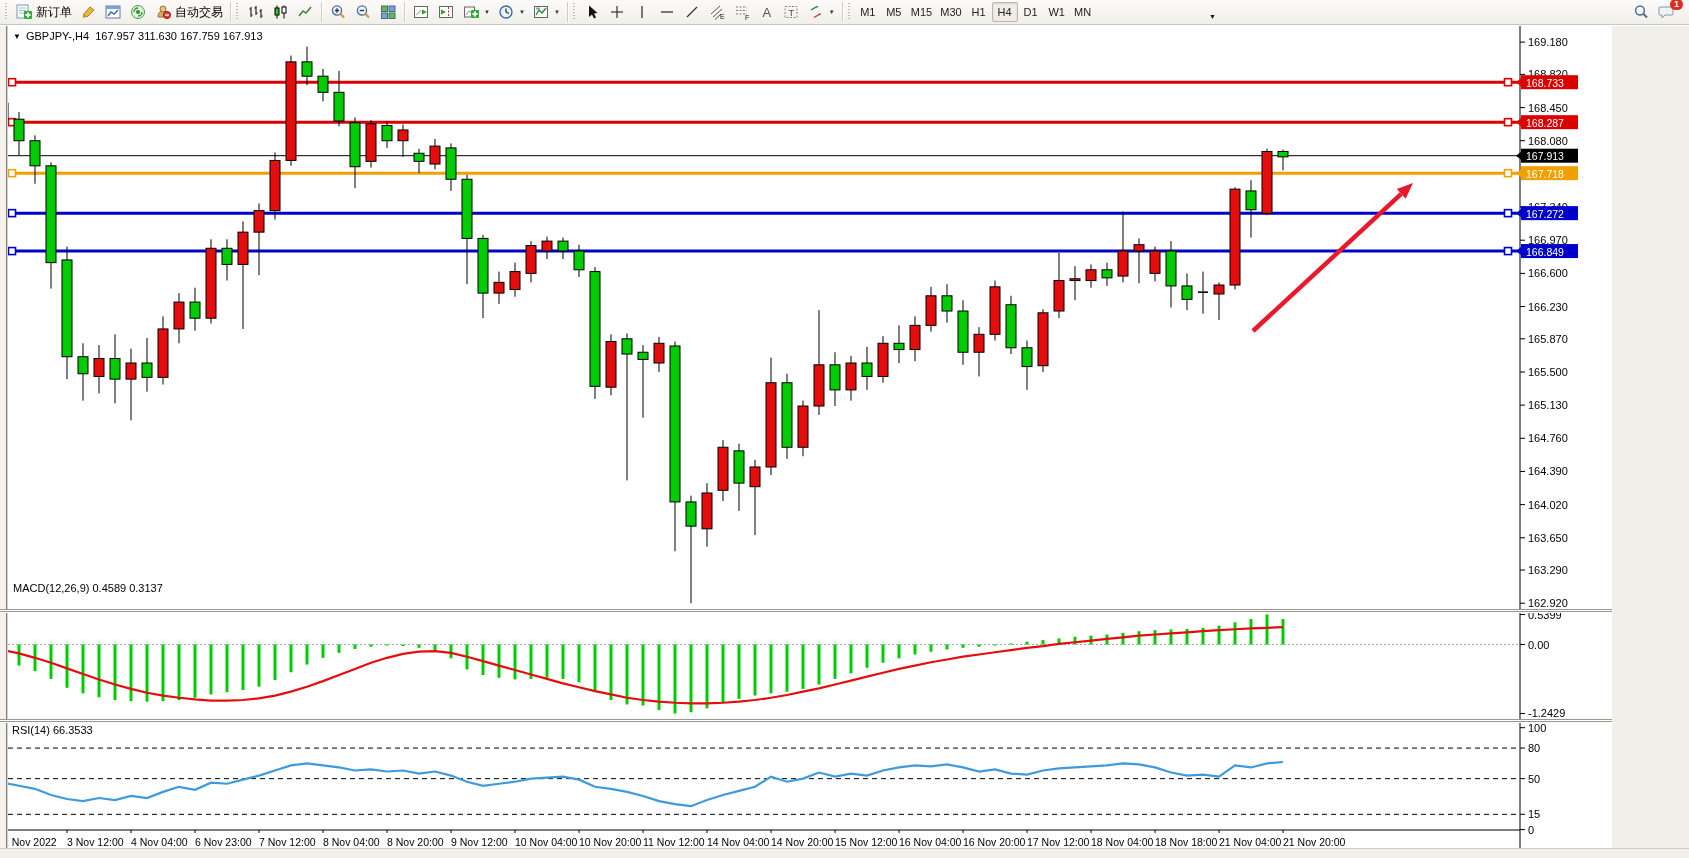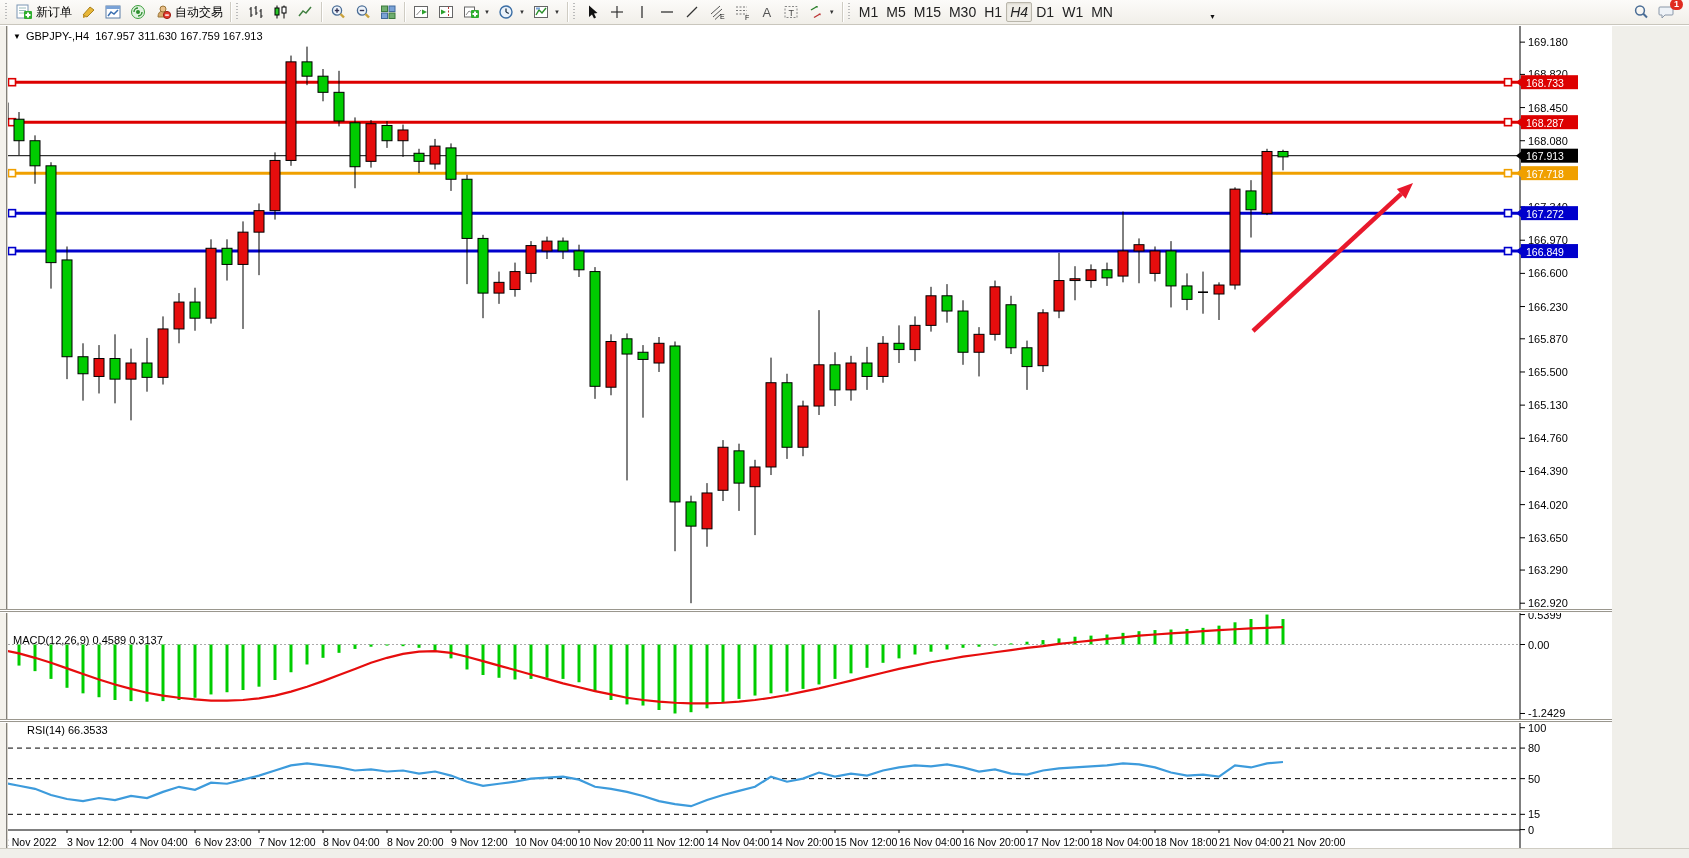--- a/index.html
+++ b/index.html
@@ -11,22 +11,22 @@
   #toolbar { position:absolute; left:0; top:0; width:1689px; height:25px;
     background:linear-gradient(#fcfbf9,#f1efe9); border-bottom:1px solid #c9c6bd;
     display:flex; align-items:center; padding-left:4px; }
   .grip { width:4px; height:18px; margin:0 3px 0 1px;
     background:repeating-linear-gradient(#bbb 0 1px, transparent 1px 3px);
     background-size:2px 100%; background-repeat:repeat-y; }
   .sep { width:0; height:20px; border-left:1px solid #cfccc3; border-right:1px solid #fff; margin:0 3px; }
   .tbtn { height:21px; min-width:24px; padding:0 3px; display:flex; align-items:center;
     justify-content:center; gap:3px; border:1px solid transparent; border-radius:2px;
     font-size:12px; white-space:nowrap; cursor:default; }
-  .tf { min-width:26px; font-size:14px; color:#222; height:20px; }
-  .tf.active { background:#efede6; border:1px solid #b9b6ab; box-shadow:inset 0 1px 2px #d8d5cb;font-style:italic; }
+  .tf { min-width:26px; font-size:11px; color:#222; height:20px; }
+  .tf.active { background:#efede6; border:1px solid #b9b6ab; box-shadow:inset 0 1px 2px #d8d5cb; }
   .dd { font-size:6px; color:#333; margin-left:1px; }
   .icon16 { width:17px; height:16px; display:inline-block; }
   #tb-right { margin-left:auto; display:flex; align-items:center; margin-right:10px; }
   .badge { position:absolute; right:-5px; top:-4px; background:#e02b20; color:#fff;
     border-radius:7px; font-size:9px; padding:0 4px; height:11px; line-height:11px; font-weight:bold; }
   .bubble-wrap { position:relative; }
   #tb-overflow { position:absolute; left:1209px; top:13px; font-size:7px; color:#111; }
 
   
   #chart-area { position:absolute; left:0; top:26px; width:1406px; height:832px; background:#fff; }
@@ -754,22 +754,22 @@
       </svg>
 
     <div id="left-edge"></div>
     <div id="right-fill"></div>
     <div id="bottom-fill"></div>
 
     <div class="overlay-label" id="symbol-title">
       <span class="tri">▼</span>
       <span>GBPJPY-,H4  167.957 311.630 167.759 167.913</span>
     </div>
-    <div class="overlay-label" style="left:13px; top:608px;">MACD(12,26,9) 0.4589 0.3137</div>
-    <div class="overlay-label" style="left:27px; top:698px;">RSI(14) 66.3533</div>
+    <div class="overlay-label" style="left:13px; top:556px;">MACD(12,26,9) 0.4589 0.3137</div>
+    <div class="overlay-label" style="left:12px; top:698px;">RSI(14) 66.3533</div>
 
     <div class="hsep" style="top:583px;"></div>
     <div class="hsep" style="top:693px;"></div>
 
     <div id="price-axis-hit"></div>
     <div id="time-axis-hit"></div>
   </div>
 </div>
 
 </body></html>

